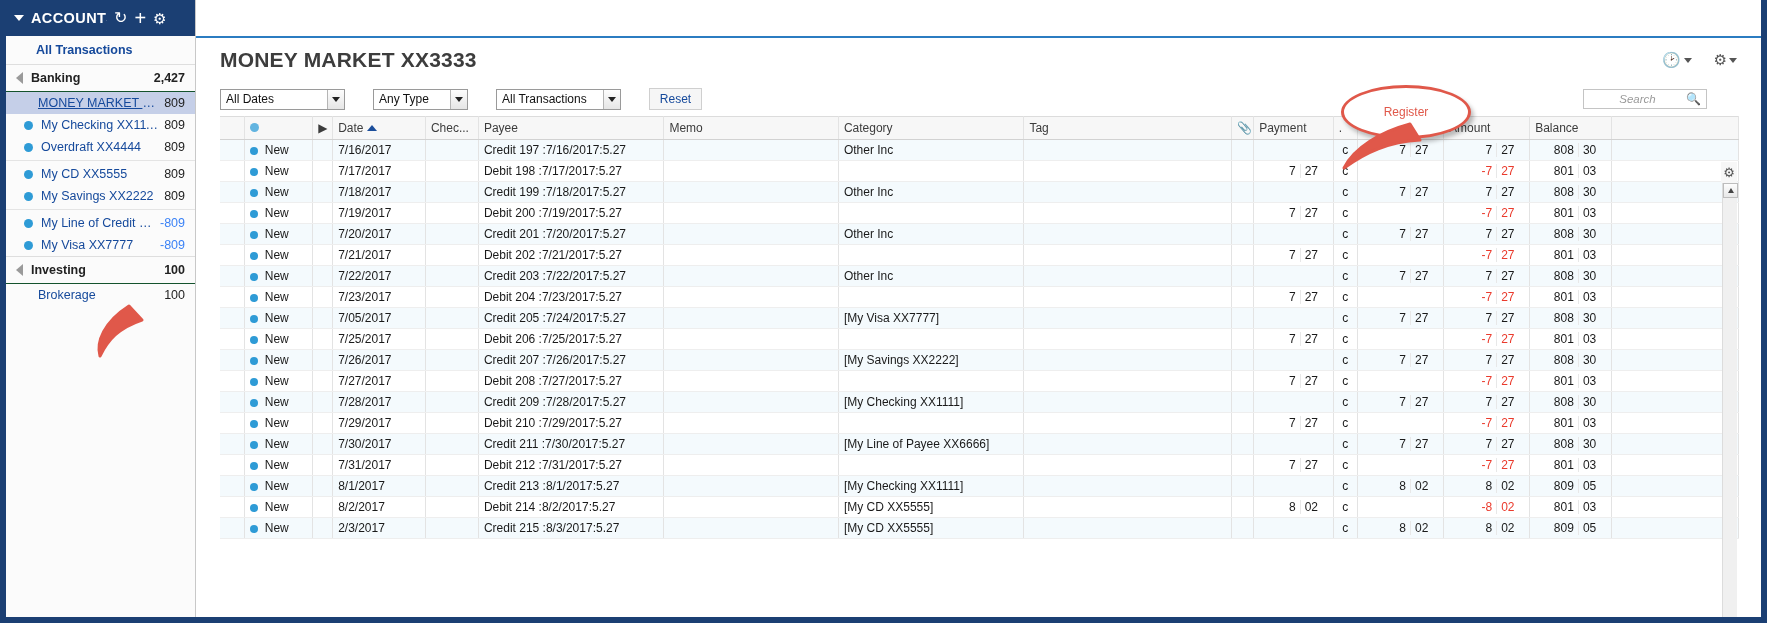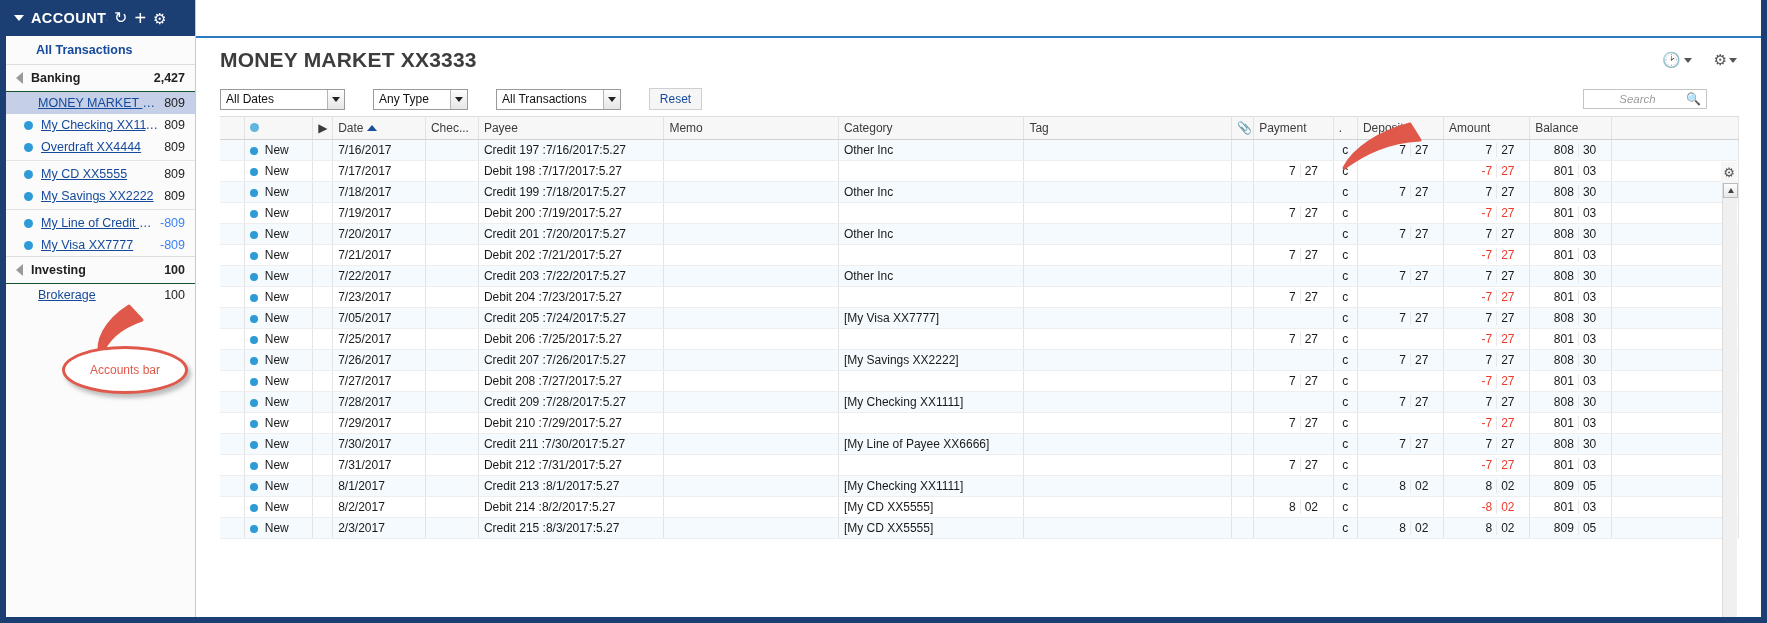--- a/index.html
+++ b/index.html
@@ -55,21 +55,21 @@
   .sb-group .g-val { font-size: 12.5px; }
 
   .sb-item {
     display: flex; align-items: center; padding: 4px 10px 4px 18px;
     font-size: 12.5px; color: #15499b; white-space: nowrap;
   }
   .sb-item .dot {
     width: 9px; height: 9px; border-radius: 50%;
     background: #2e9bd6; margin-right: 8px; flex: 0 0 auto;
   }
-  .sb-item .nm { flex: 1; overflow: hidden; text-overflow: ellipsis; text-decoration: underline; }
+  .sb-item .nm { flex: 1; overflow: hidden; text-overflow: ellipsis; }
   .sb-item .vl { color: #222; margin-left: 6px; }
   .sb-item .vl.neg { color: #3b82f6; }
   .sb-item.sel { background: #c5cfe8; padding-left: 32px; }
   .sb-item.sel .nm { text-decoration: underline; color: #15499b; }
   .sb-item.plain { padding-left: 32px; }
   .sb-item.sep { border-top: 1px solid #e4e4e4; margin-top: 2px; padding-top: 6px; }
 
   
   .callout {
     position: absolute; border: 3px solid #e0584a; border-radius: 50%;
@@ -254,21 +254,20 @@
       <span class="g-val">100</span>
     </div>
     <div class="sb-item plain">
       <span class="nm">Brokerage</span>
       <span class="vl">100</span>
     </div>
 
     <svg class="tail" style="left:78px; top:300px;" width="90" height="60">
       <path d="M 45 6 C 20 22, 12 42, 16 56 C 24 40, 34 28, 58 20 Z" fill="#e0584a" stroke="#e0584a" stroke-width="3" stroke-linejoin="round"></path>
     </svg>
-    <div class="callout" id="callout-accounts">Accounts bar</div>
   </div>
 
 
   <div id="main">
 
     <div id="title-row">
       <div id="page-title">MONEY MARKET XX3333</div>
       <div class="title-icons">
         <span class="ti">🕑<i class="car"></i></span>
         <span class="ti">⚙<i class="car"></i></span>
@@ -298,20 +297,21 @@
 
       <div id="search-box">
         <span class="ph">Search</span>
         <span class="mag">🔍</span>
       </div>
     </div>
 
     <svg class="tail" style="left:1140px; top:78px; z-index:5;" width="130" height="60">
       <path d="M 74 8 C 44 16, 18 32, 8 52 C 30 36, 52 26, 84 24 Z" fill="#e0584a" stroke="#e0584a" stroke-width="3" stroke-linejoin="round"></path>
     </svg>
+    <div class="callout" id="callout-register">Register</div>
 
     <div id="tablewrap">
       <table class="reg">
         <colgroup>
           <col style="width:22px">
             <col style="width:62px">
             <col style="width:18px">
           <col style="width:84px">
             <col style="width:48px">
             <col style="width:168px">

